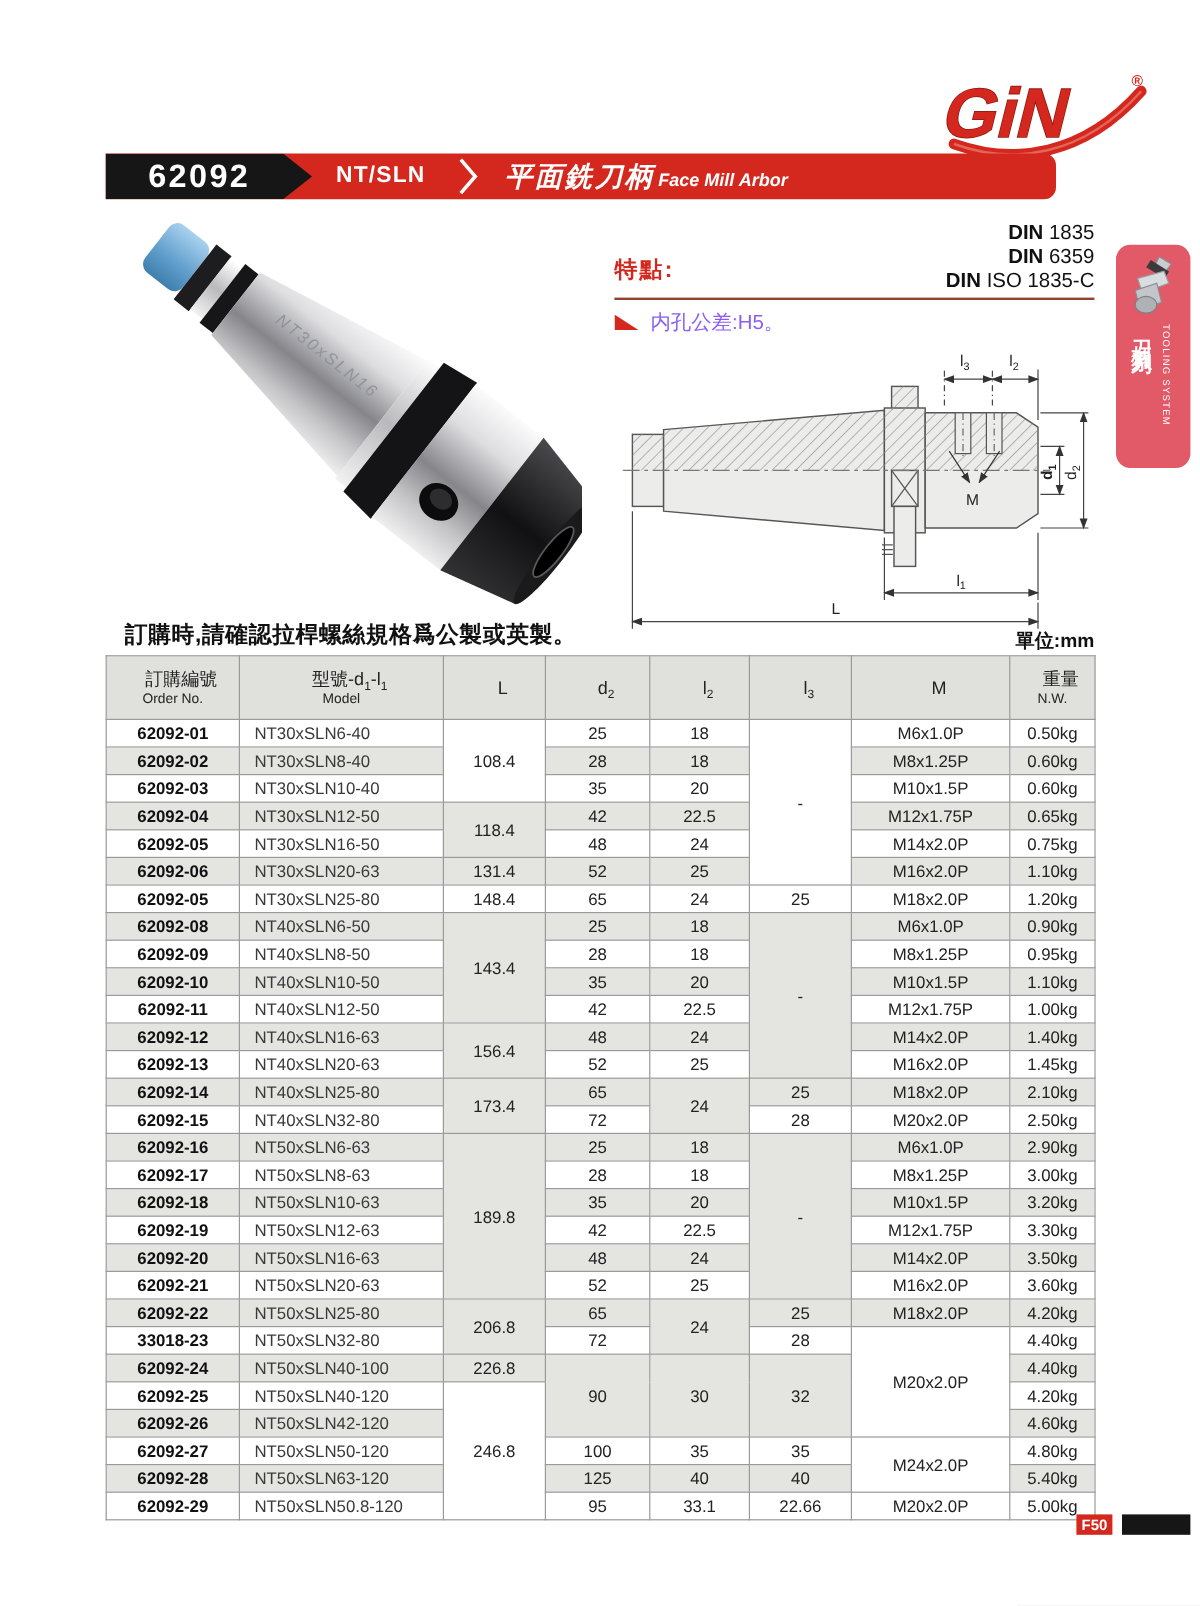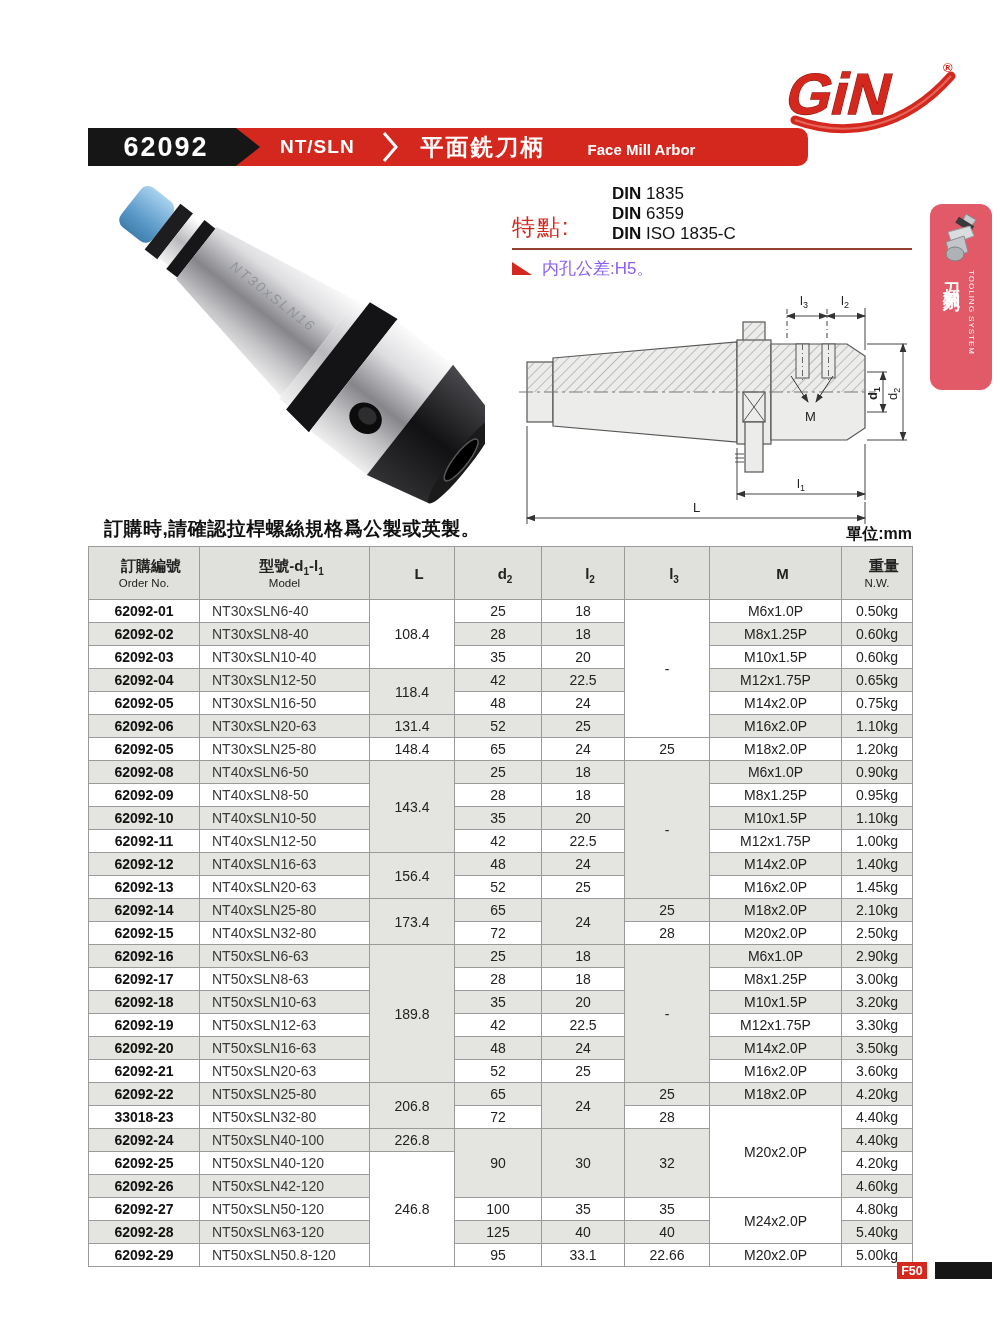--- a/index.html
+++ b/index.html
@@ -3,35 +3,35 @@
 <meta charset="utf-8">
 <style>
   html,body{margin:0;padding:0;background:#f2f2f2;}
   .page{position:relative;width:1000px;height:1338px;background:#ffffff;overflow:hidden;
         font-family:"Liberation Sans","DejaVu Sans",sans-serif;color:#111;}
 
   
   .logo{position:absolute;left:745px;top:50px;width:225px;height:85px;}
 
   
-  .band{position:absolute;left:88px;top:128px;width:720px;height:38px;background:#d4281e;
+  .band{position:absolute;left:88px;top:128px;width:792px;height:38px;background:#d4281e;
         border-radius:0 10px 10px 0;display:flex;align-items:center;}
   .band-code{position:absolute;left:0;top:0;width:172px;height:38px;background:#161616;
         clip-path:polygon(0 0,86% 0,100% 50%,86% 100%,0 100%);
         display:flex;align-items:center;justify-content:center;padding-right:16px;box-sizing:border-box;}
   .band-code span{color:#fff;font-size:27px;font-weight:bold;letter-spacing:2px;}
   .band-series{margin-left:192px;color:#fff;font-size:19px;font-weight:bold;letter-spacing:1px;}
   .band-chevron{margin-left:26px;flex:0 0 auto;}
-  .band-title{margin-left:20px;color:#fff;display:flex;align-items:baseline;gap:20px;white-space:nowrap;}
+  .band-title{margin-left:20px;color:#fff;display:flex;align-items:baseline;gap:3px;white-space:nowrap;font-style:italic;}
   .t-zh{font-size:23px;font-weight:bold;letter-spacing:2px;}
-  .t-en{font-size:15px;font-weight:bold;margin-left:22px;}
-
-  
-  .feat-head{position:absolute;left:512px;top:212px;color:#d4281e;font-size:23px;font-weight:normal;letter-spacing:2px;}
-  .din{position:absolute;left:612px;top:184px;width:300px;font-size:17px;line-height:20px;color:#111;}
+  .t-en{font-size:15px;font-weight:bold;}
+
+  
+  .feat-head{position:absolute;left:512px;top:212px;color:#d4281e;font-size:19px;font-weight:bold;letter-spacing:2px;}
+  .din{position:absolute;left:612px;top:184px;width:300px;text-align:right;font-size:17px;line-height:20px;color:#111;}
   .din b{font-weight:bold;}
   .feat-rule{position:absolute;left:512px;top:248px;width:400px;height:2px;background:#93422f;}
   .feat-item{position:absolute;left:512px;top:257px;font-size:17px;color:#8b5cf6;display:flex;align-items:center;}
   .tri{width:20px;height:13px;background:#d4281e;clip-path:polygon(0 0,100% 100%,0 100%);
        display:inline-block;margin-right:10px;flex:0 0 auto;}
 
   
   .side-tab{position:absolute;left:930px;top:204px;width:62px;height:186px;background:#e25967;border-radius:12px;}
   .tab-icon{position:absolute;left:10px;top:8px;}
   .tab-zh{position:absolute;left:10px;top:66px;writing-mode:vertical-rl;font-size:17px;font-weight:bold;
@@ -49,21 +49,21 @@
   
   .note{position:absolute;left:88px;top:516px;font-size:19px;font-weight:bold;color:#111;letter-spacing:0.5px;padding-left:16px;}
   .unit{position:absolute;left:760px;top:524px;width:152px;text-align:right;font-size:16px;font-weight:bold;color:#111;}
 
   
   .spec{position:absolute;left:88px;top:546px;}
   table{border-collapse:collapse;table-layout:fixed;width:824px;font-size:14px;color:#222;background:#fff;}
   td,th{border:1px solid #9a9a9a;}
   td{height:22px;text-align:center;padding:0;white-space:nowrap;overflow:hidden;}
   thead th{background:#e0e0dc;height:52px;padding:0;}
-  .h-zh{font-size:15px;font-weight:bold;padding-left:14px;}
+  .h-zh{font-size:15px;font-weight:normal;padding-left:14px;}
   .h-en{font-size:11.5px;font-weight:normal;margin-top:1px;}
   sub{font-size:10px;line-height:0;}
   tr.stripe td{background:#e4e4e1;}
   td.merged{background:#fff;}
   .c-no{font-weight:bold;color:#111;}
   .c-model{text-align:left;padding-left:12px;color:#3a3a3a;}
 
   
   .pageno{position:absolute;left:897px;top:1262px;width:30px;height:17px;background:#d4281e;color:#fff;
           font-size:12.5px;font-weight:bold;display:flex;align-items:center;justify-content:center;}

